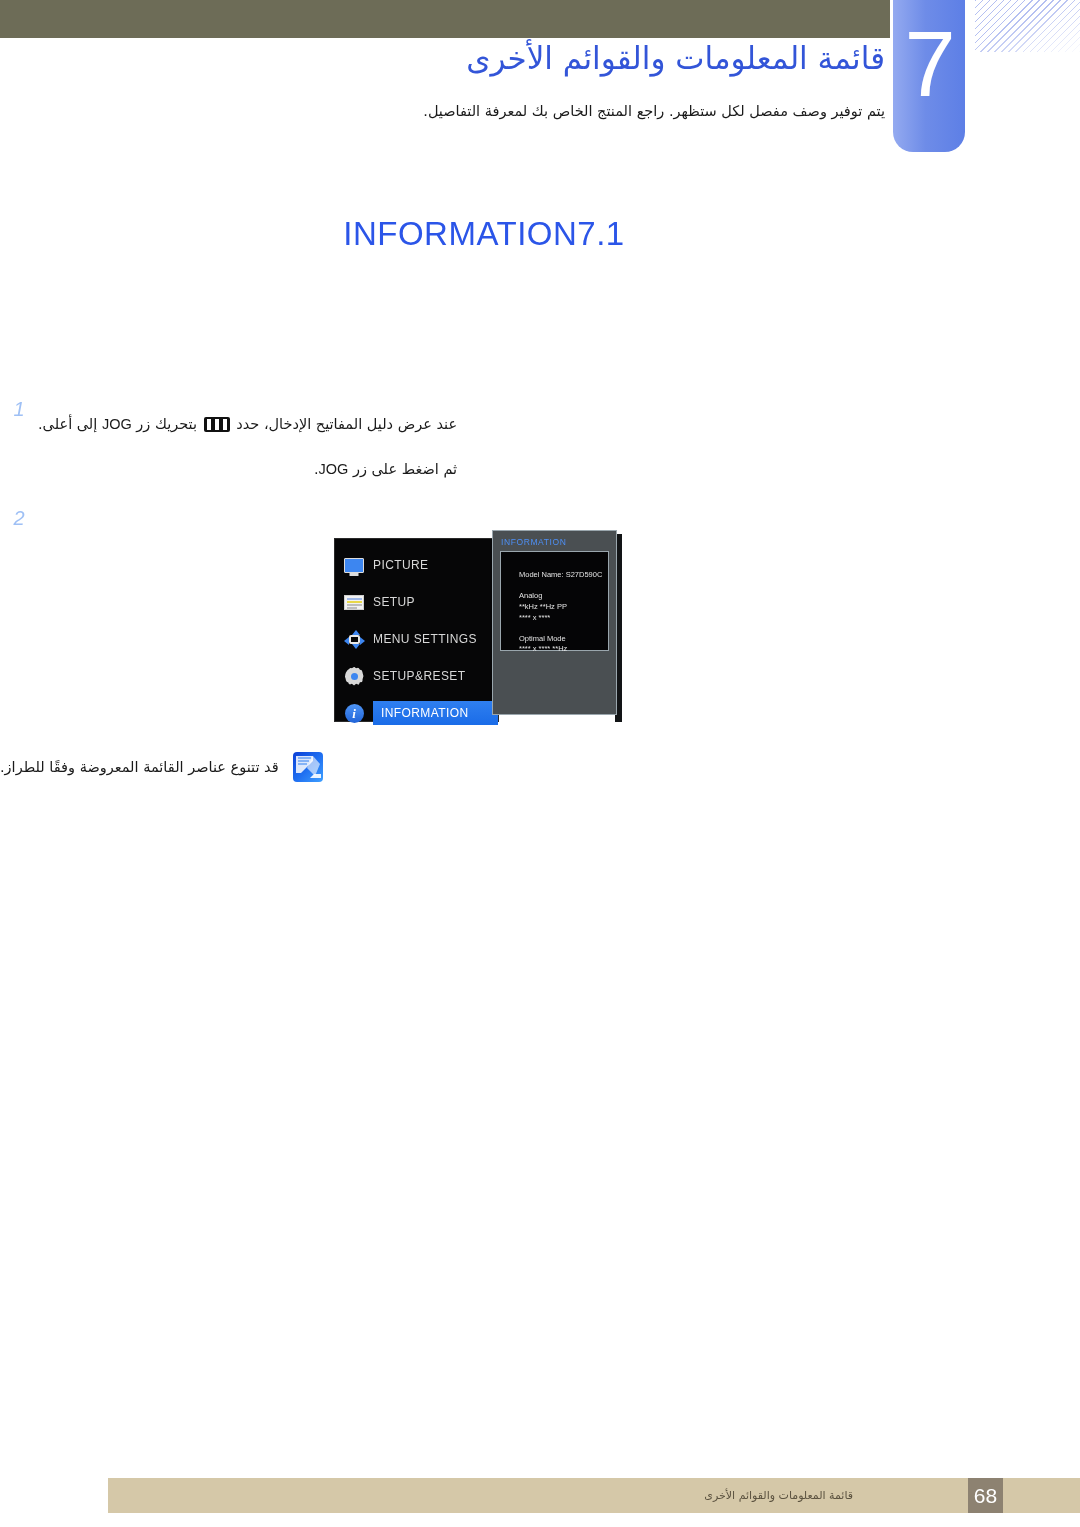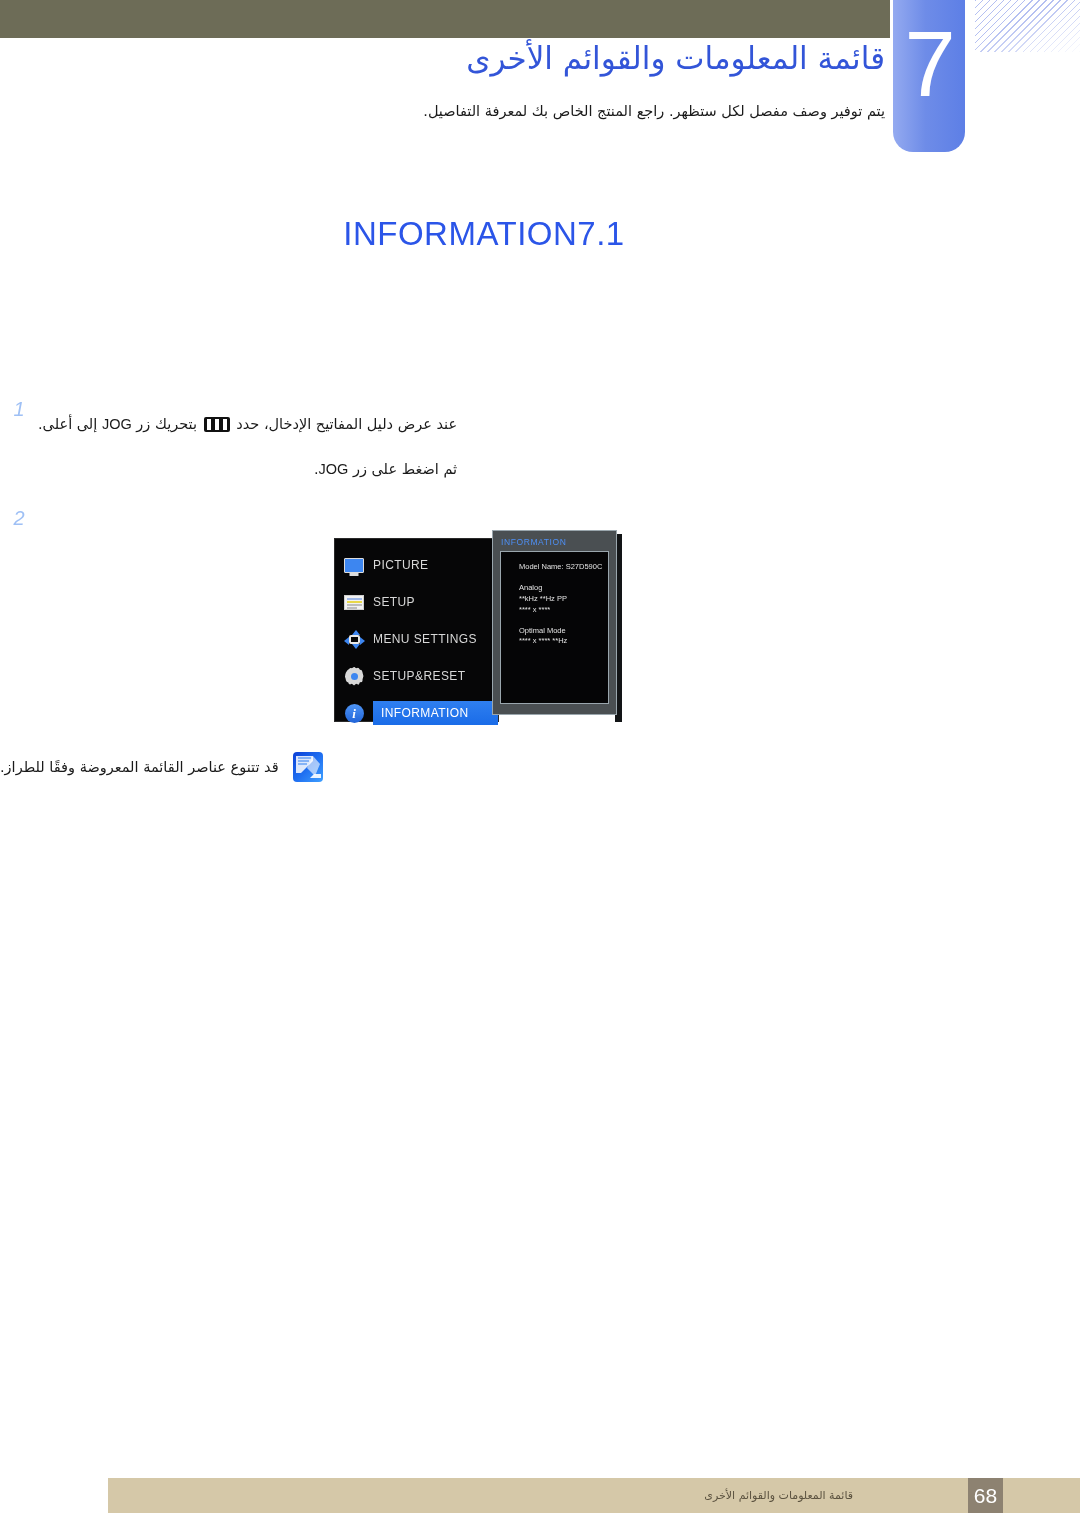--- a/index.html
+++ b/index.html
@@ -347,24 +347,24 @@
     color: #4d8ff5;
     font-size: 8.5px;
     font-family: "Liberation Sans", sans-serif;
     letter-spacing: 0.6px;
     padding: 6px 0 4px 8px;
     direction: ltr;
     text-align: left;
   }
   .osd-right-body {
     margin: 0 7px;
-    height: 153px;
+    height: 100px;
     background: #050506;
     border: 1px solid #9aa6ad;
-    padding: 10px 0 0 18px;
+    padding: 18px 0 0 18px;
     direction: ltr;
     text-align: left;
   }
   .osd-line {
     color: #e2e2e2;
     font-size: 7.5px;
     font-family: "Liberation Sans", sans-serif;
     line-height: 1.45;
     white-space: nowrap;
   }

